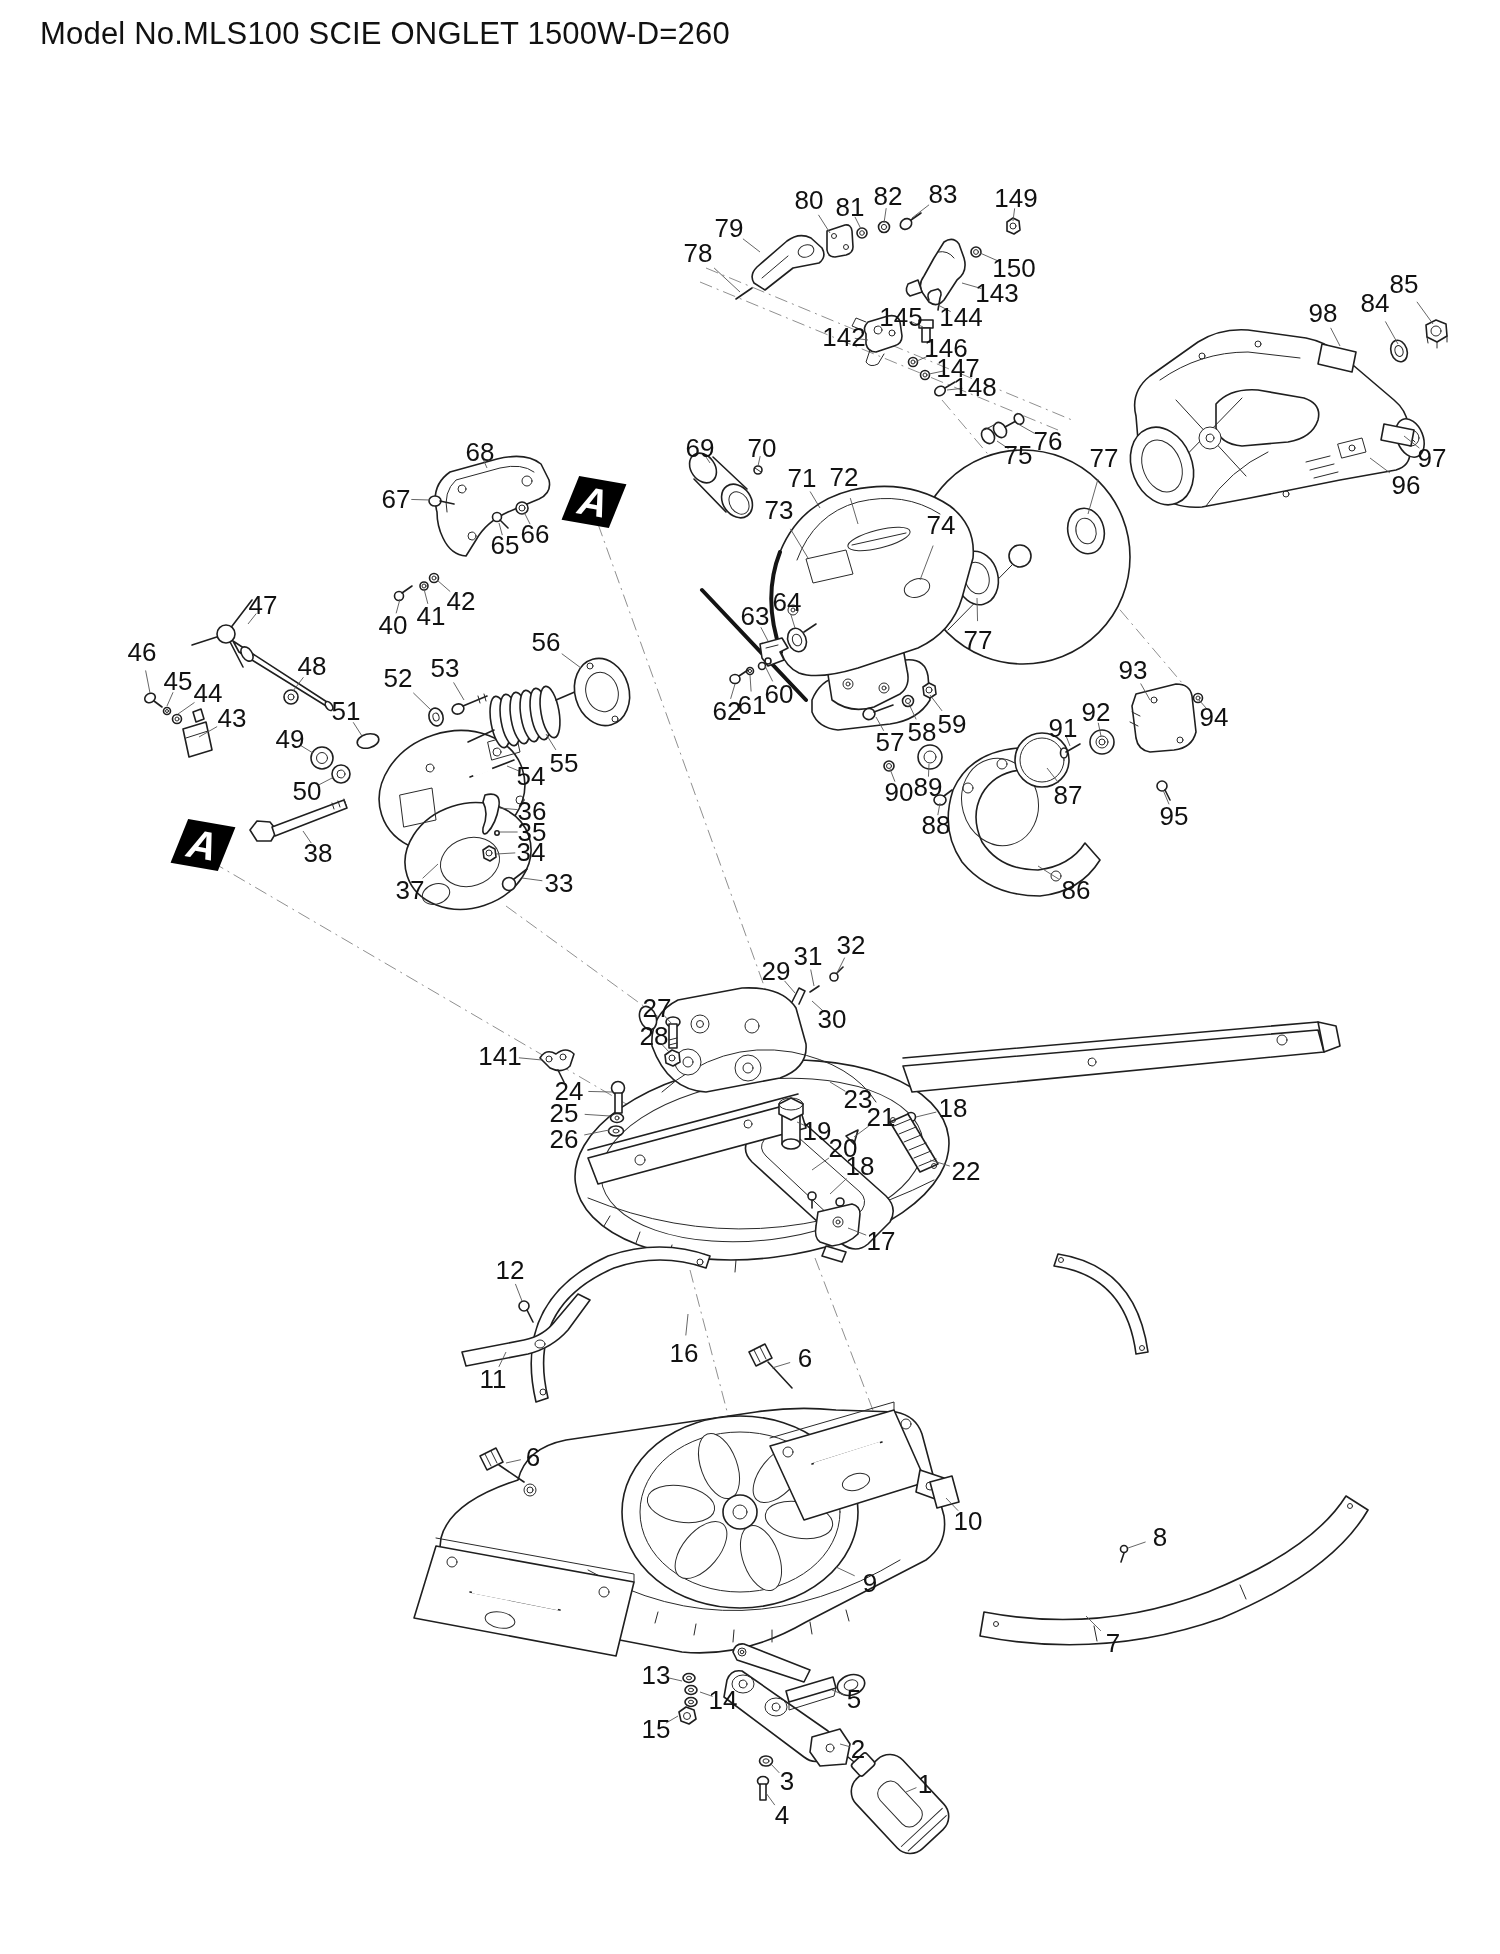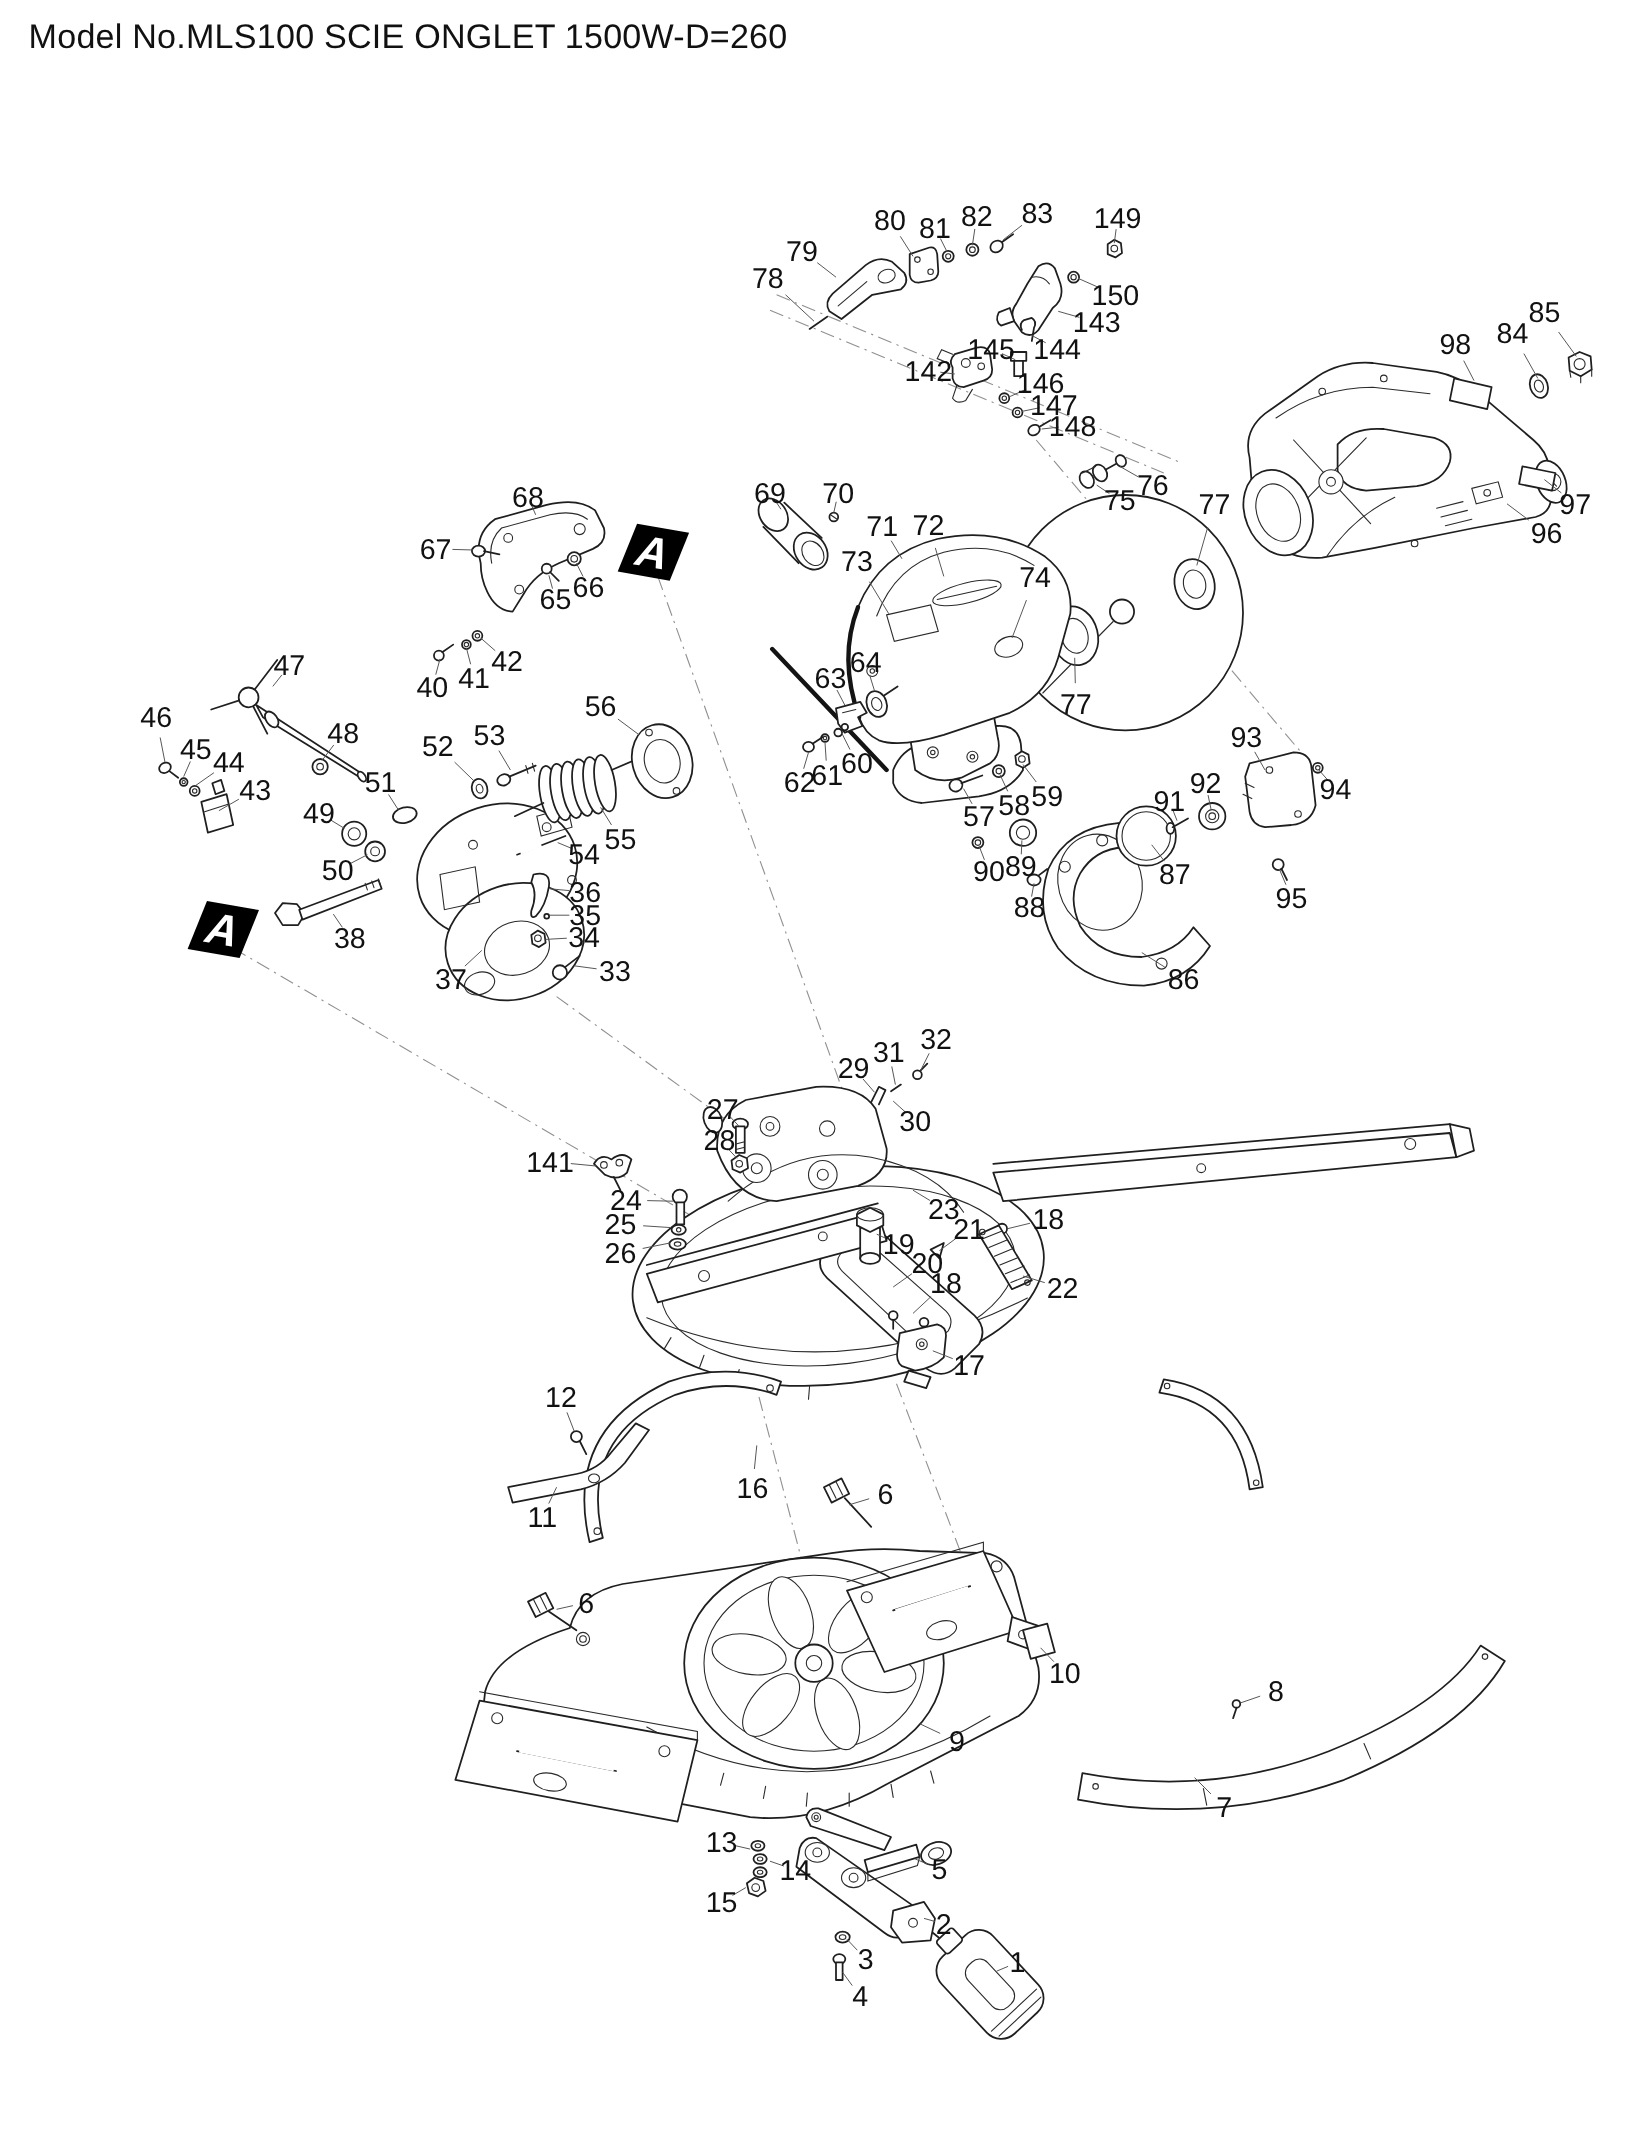--- a/index.html
+++ b/index.html
@@ -1,18 +1,18 @@
 <!DOCTYPE html>
 <html><head>
 <meta charset="utf-8">
 <style>
   html,body{margin:0;padding:0;background:#fff;}
   .stage{position:relative;width:1500px;height:1954px;background:#fff;overflow:hidden;
          font-family:"Liberation Sans",sans-serif;}
-  .title{position:absolute;left:26px;top:16px;font-size:31px;color:#111;letter-spacing:.2px;white-space:nowrap;}
+  .title{position:absolute;left:40px;top:16px;font-size:31px;color:#111;letter-spacing:.2px;white-space:nowrap;}
   svg{position:absolute;left:0;top:0;}
   .ln{fill:none;stroke:#1f1f1f;stroke-width:1.6;stroke-linecap:round;stroke-linejoin:round;}
   .lnf{fill:#fff;stroke:#1f1f1f;stroke-width:1.6;stroke-linejoin:round;}
   .thin{fill:none;stroke:#2a2a2a;stroke-width:1;stroke-linecap:round;}
   .thinf{fill:#fff;stroke:#2a2a2a;stroke-width:1;}
   .thick{fill:none;stroke:#141414;stroke-width:4;stroke-linecap:round;}
   .leader{stroke:#555;stroke-width:.9;}
   .ddl{fill:none;stroke:#909090;stroke-width:1;stroke-dasharray:13 5 2 5;}
   .plabel{font-family:"Liberation Sans",sans-serif;font-size:26px;fill:#111;text-anchor:middle;}
   .marker-box{fill:#000;}

